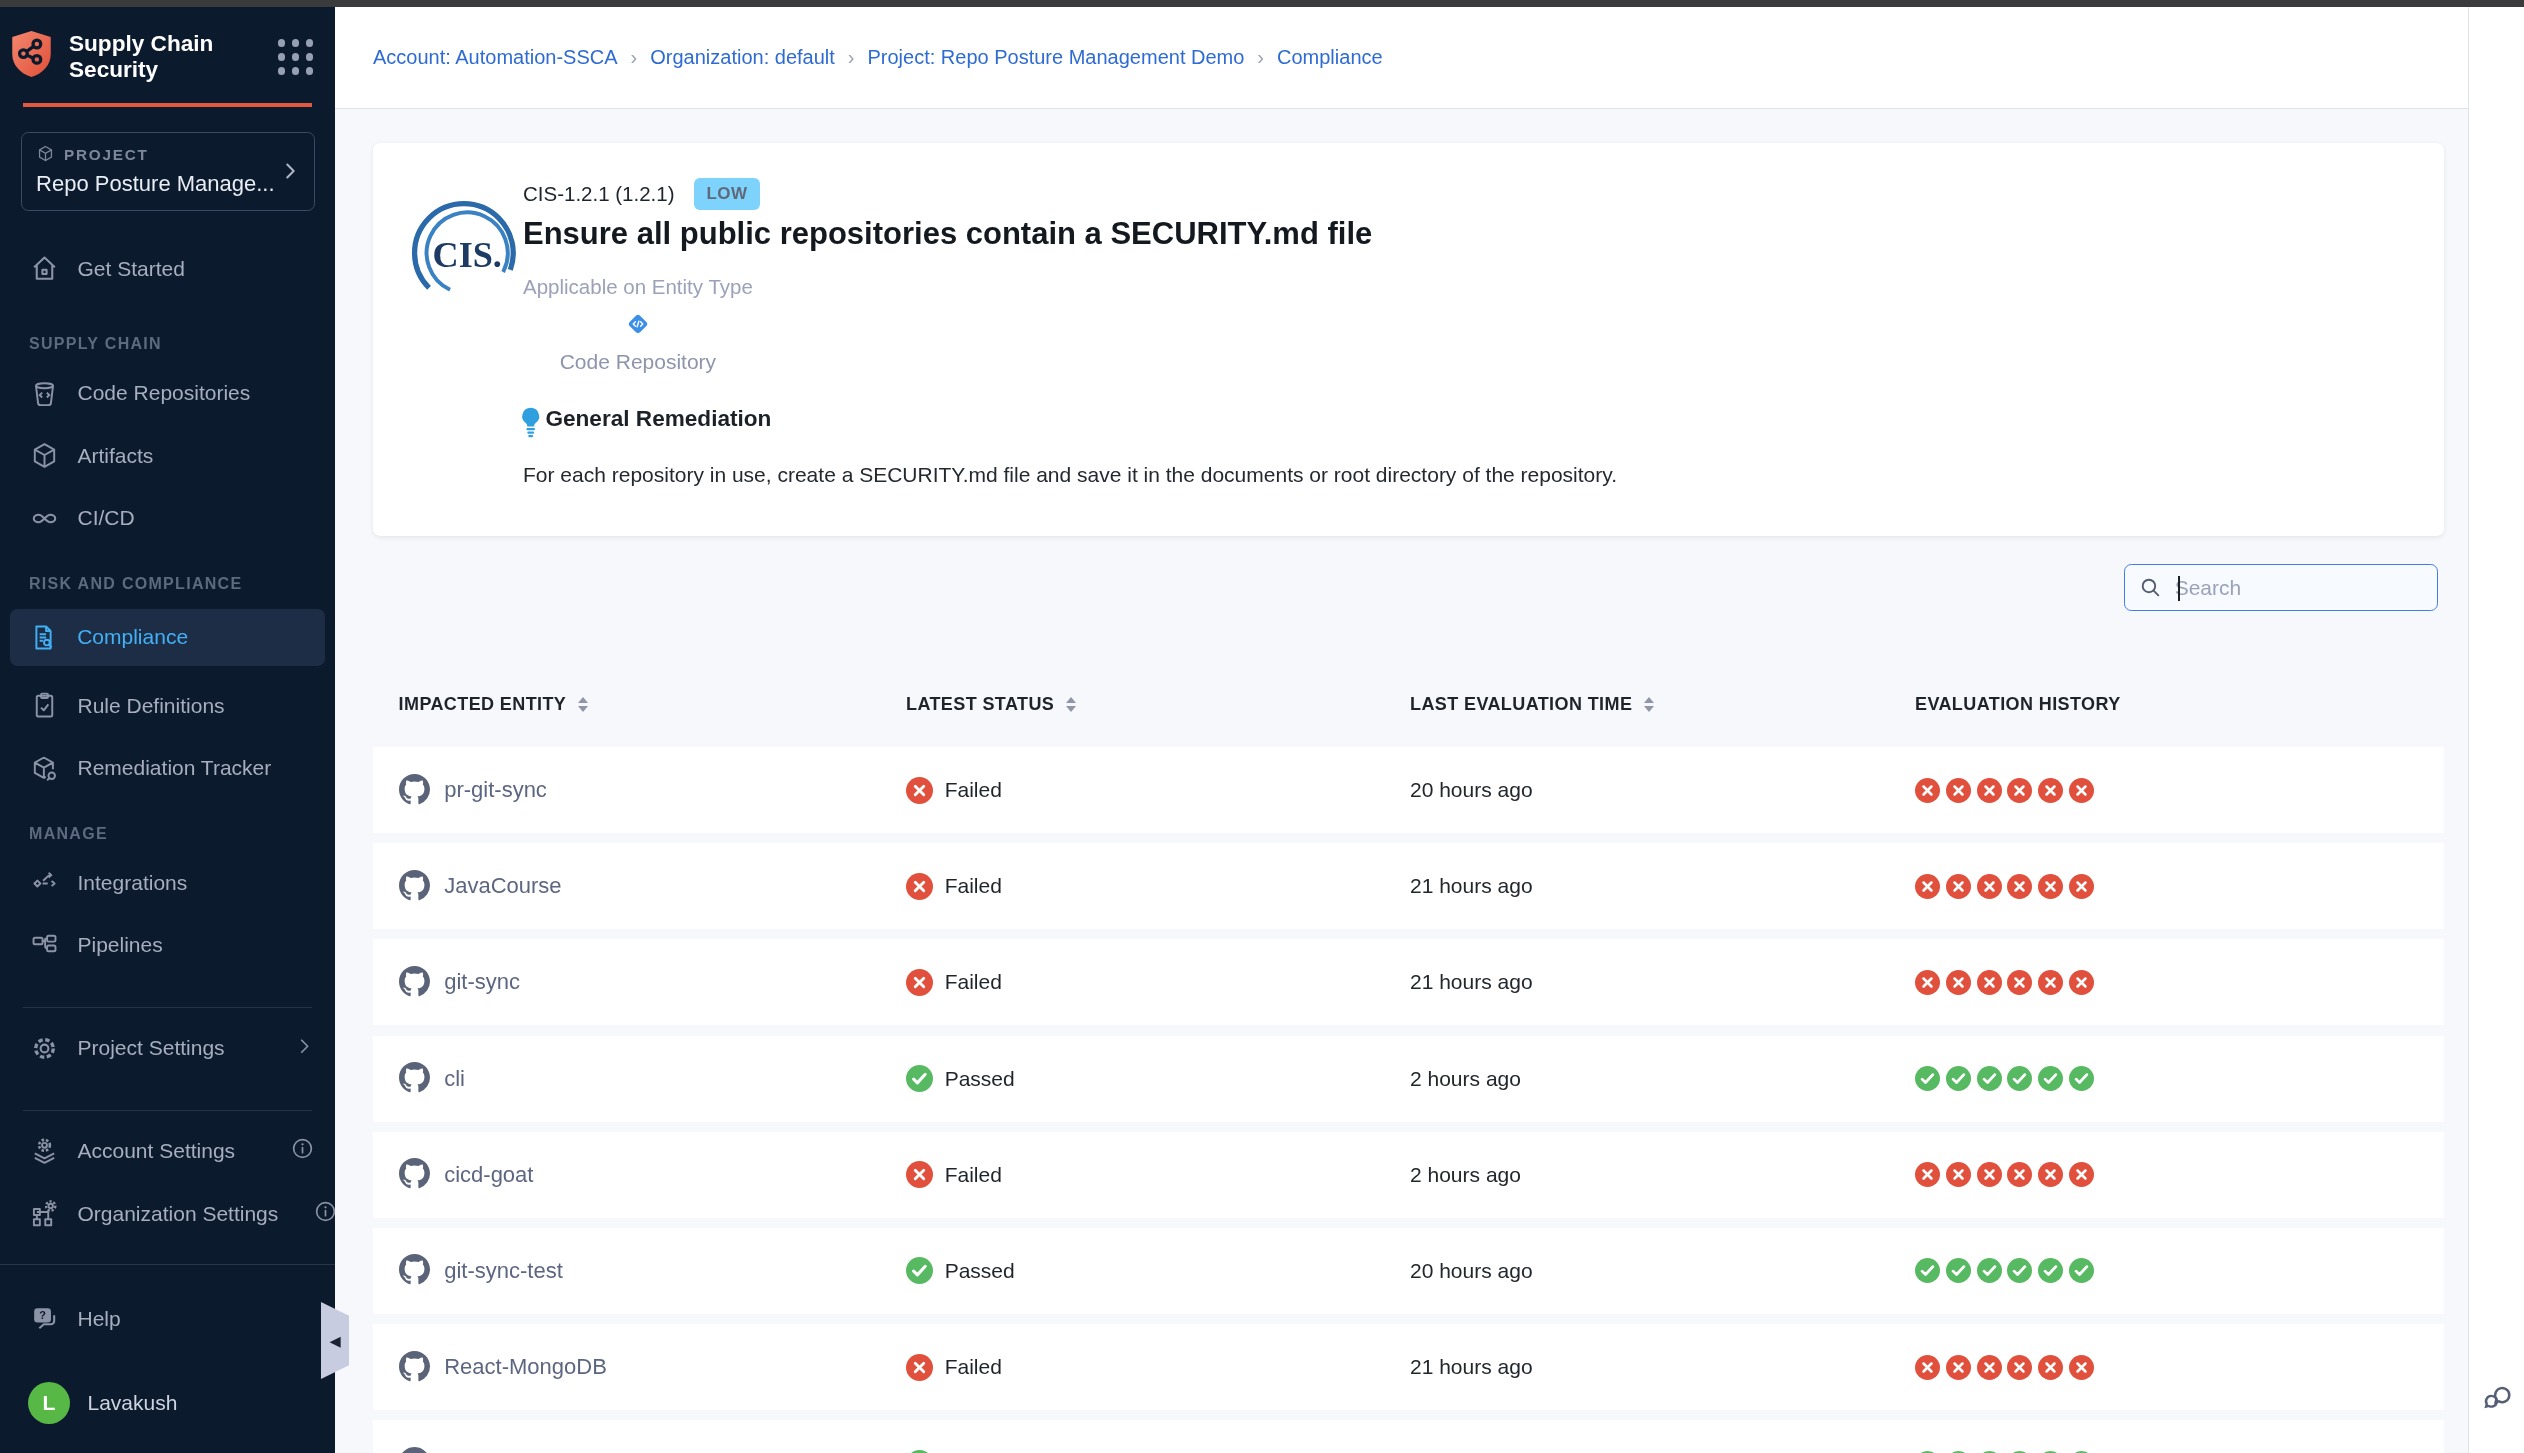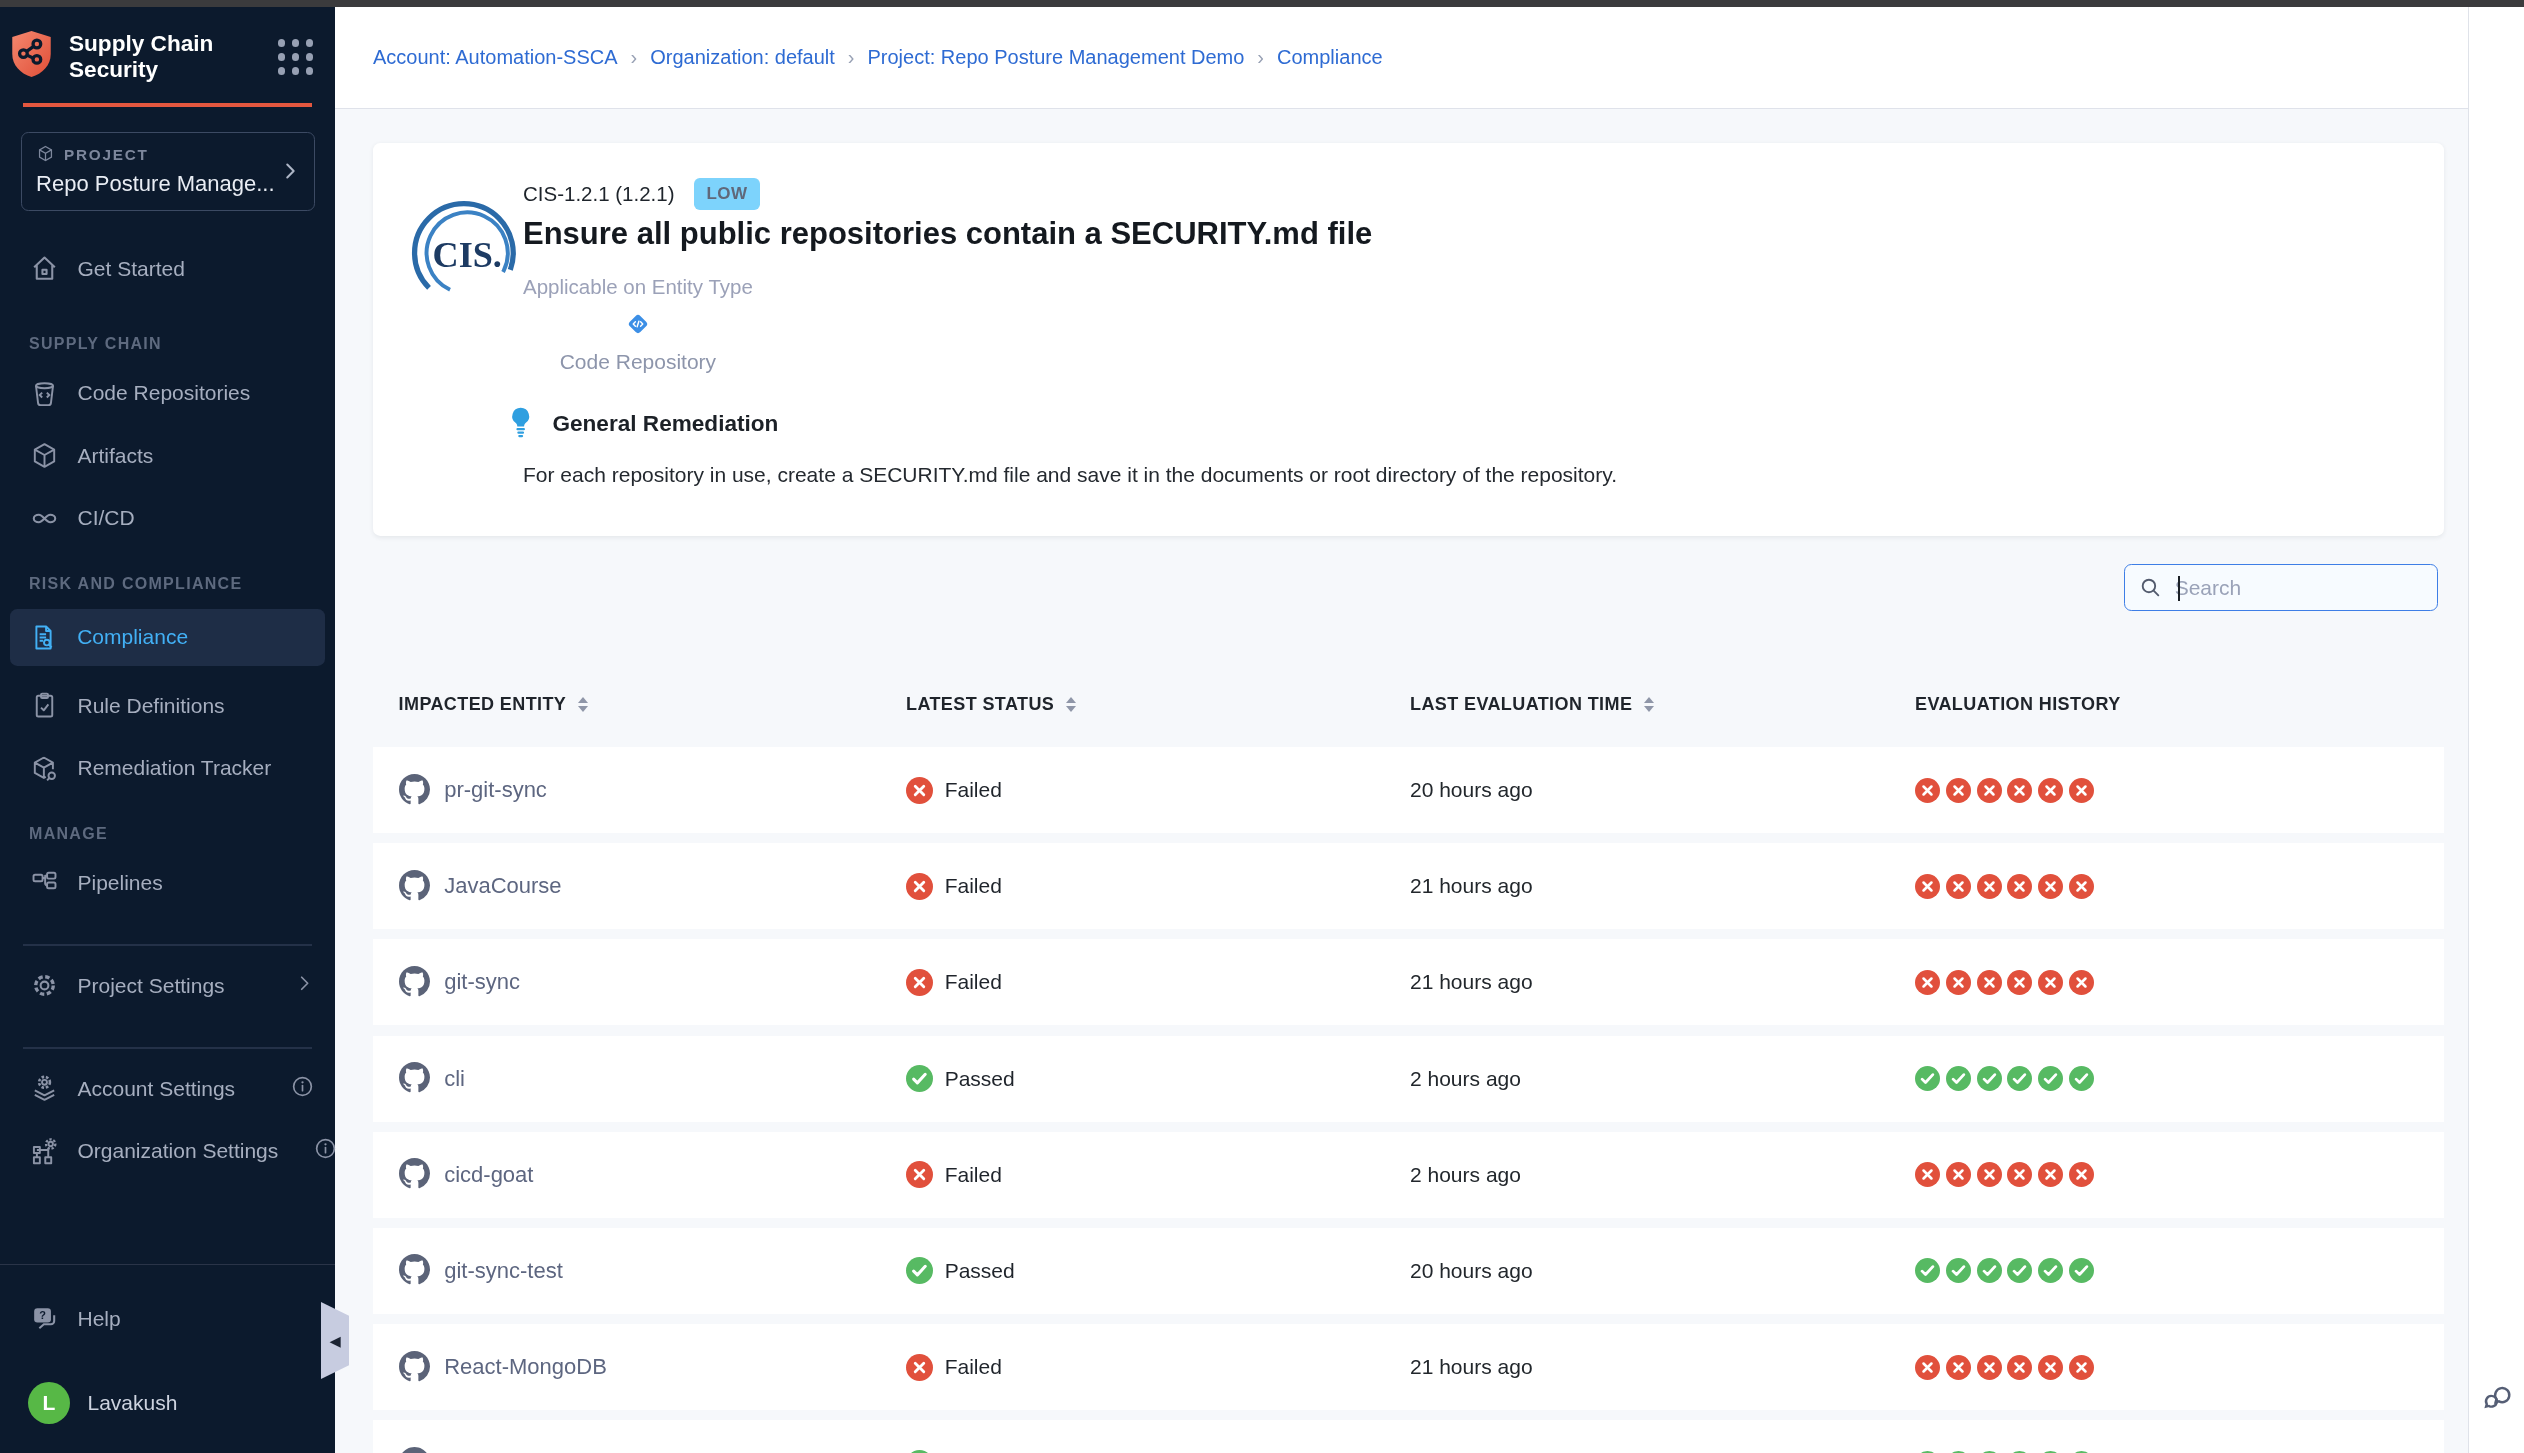--- a/index.html
+++ b/index.html
@@ -66,21 +66,21 @@
                box-shadow:0 1.5px 4.4px rgba(40,48,70,.08); }
   .cis-logo { position:absolute; left:37px; top:53px; }
   .rule-id-row { position:absolute; left:150px; top:35px; display:flex; align-items:center; gap:19px; }
   .rule-id { color:#1e242b; font-size:20.5px; }
   .sev-badge { background:#7dd3fc; color:#60687a; font-size:17px; font-weight:700; letter-spacing:0.4px; border-radius:5.8px; padding:5.8px 13px; }
   .rule-title { position:absolute; left:150px; top:73px; width:1790px; color:#14191f; font-size:31px; font-weight:700; }
   .applicable-row { position:absolute; left:150px; top:132px; display:flex; align-items:center; gap:11.7px;flex-direction:column; }
   .applicable-label { color:#9ba1b8; font-size:20.5px; }
   .entity-type { color:#8d95ab; font-size:21px; }
   .rule-desc { position:absolute; left:150px; top:172px; width:1881px; color:#24292f; font-size:21px; line-height:31px; }
-  .remediation-hd { position:absolute; left:136px; top:263px; display:flex; align-items:center; gap:20px; }
+  .remediation-hd { position:absolute; left:146px; top:263px; display:flex; gap:3px; }
   .remediation-title { color:#1c2127; font-size:22.6px; font-weight:700; }
   .remediation-text { position:absolute; left:150px; top:320px; width:1881px; color:#24292f; font-size:21px; }
 
   
   .search-box { position:absolute; left:1789px; top:454px; width:314px; height:47px; border:1.8px solid #3e7ee6; border-radius:7.3px;
                 background:#f7fbff; display:flex; align-items:center; padding:0 11.7px 0 13px; }
   .search-box svg { flex:0 0 auto; color:#535b6e; }
   .search-input { flex:1; border:none; outline:none; background:transparent; margin-left:11.7px; font-size:21px; color:#1b2026;
                   font-family:inherit; }
   .search-input::placeholder { color:#9aa2b8; }
@@ -235,20 +235,29 @@
           </svg>
       </span>
       <span class="nav-label">Remediation Tracker</span>
     </div>
 
     <div class="nav-section">MANAGE</div>
 
     <div class="nav-item">
       <span class="nav-icon">
         <svg width="31" height="31" viewBox="0 0 24 24" fill="none" stroke="currentColor" stroke-width="1.5" stroke-linejoin="round">
+            <path d="M6.5 10.5L8.8 12.8 6.5 15.1 4.2 12.8z"></path>
+            <path d="M10.5 12.8h4M17.5 10.8l2.3 2-2.3 2M10.8 10.5c2.5-1 3-4.2 6-4.2M15.2 4.5l2.1 1.8-2.1 1.8"></path>
+          </svg>
+      </span>
+      <span class="nav-label">Integrations</span>
+    </div>
+    <div class="nav-item">
+      <span class="nav-icon">
+        <svg width="31" height="31" viewBox="0 0 24 24" fill="none" stroke="currentColor" stroke-width="1.5" stroke-linejoin="round">
             <rect x="3.5" y="6" width="7" height="5" rx="1.2"></rect>
             <rect x="14" y="4.5" width="6.5" height="4.5" rx="1.2"></rect>
             <rect x="14" y="12" width="6.5" height="4.5" rx="1.2"></rect>
             <path d="M10.5 8.5H12.5V6.8H14M12.5 8.5v4.2a1.5 1.5 0 001.5 1.5"></path>
           </svg>
       </span>
       <span class="nav-label">Pipelines</span>
     </div>
 
     <div class="nav-divider"></div>

